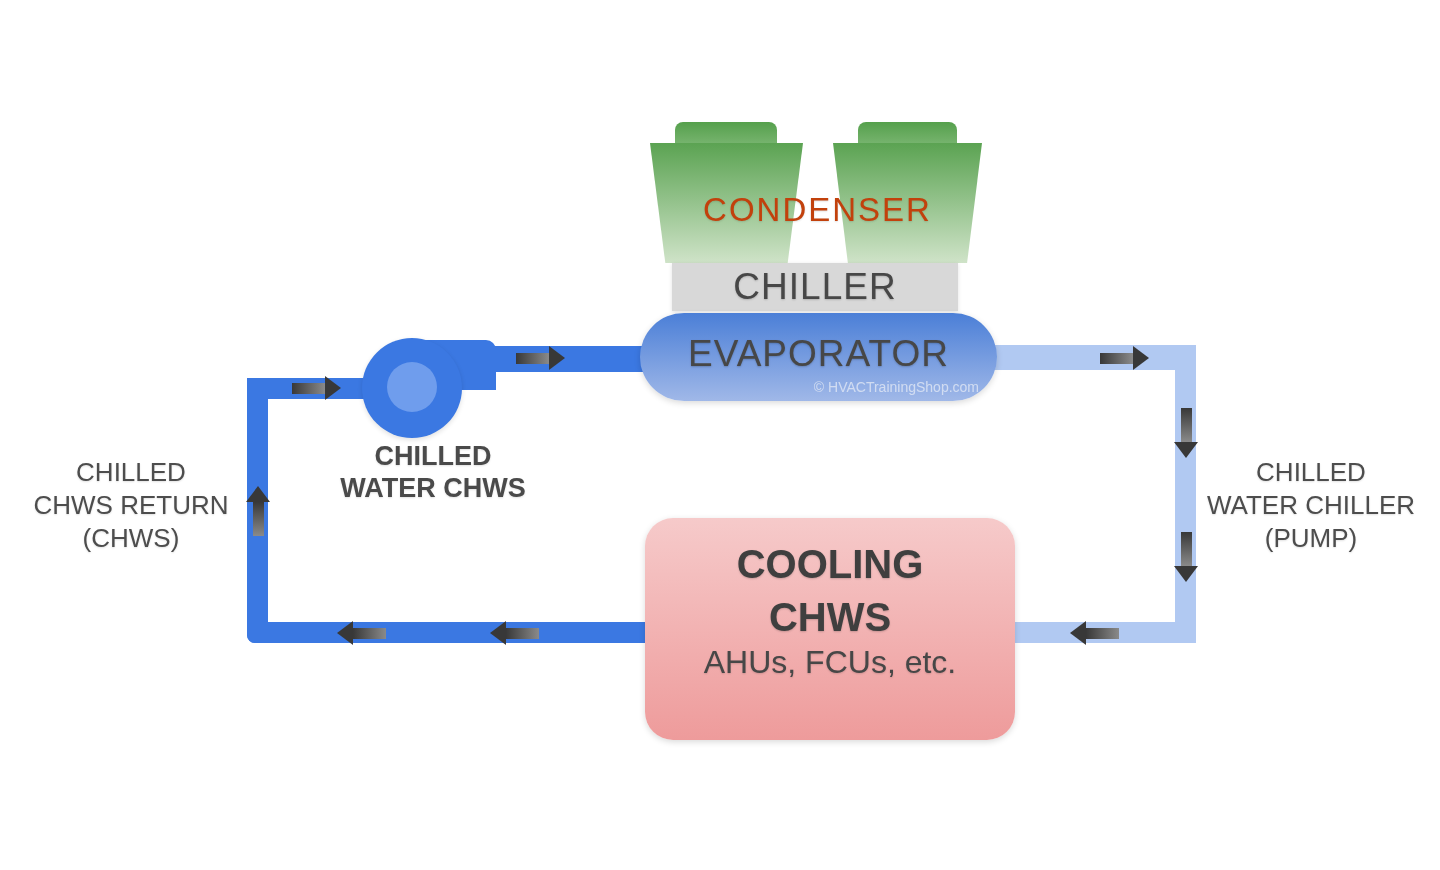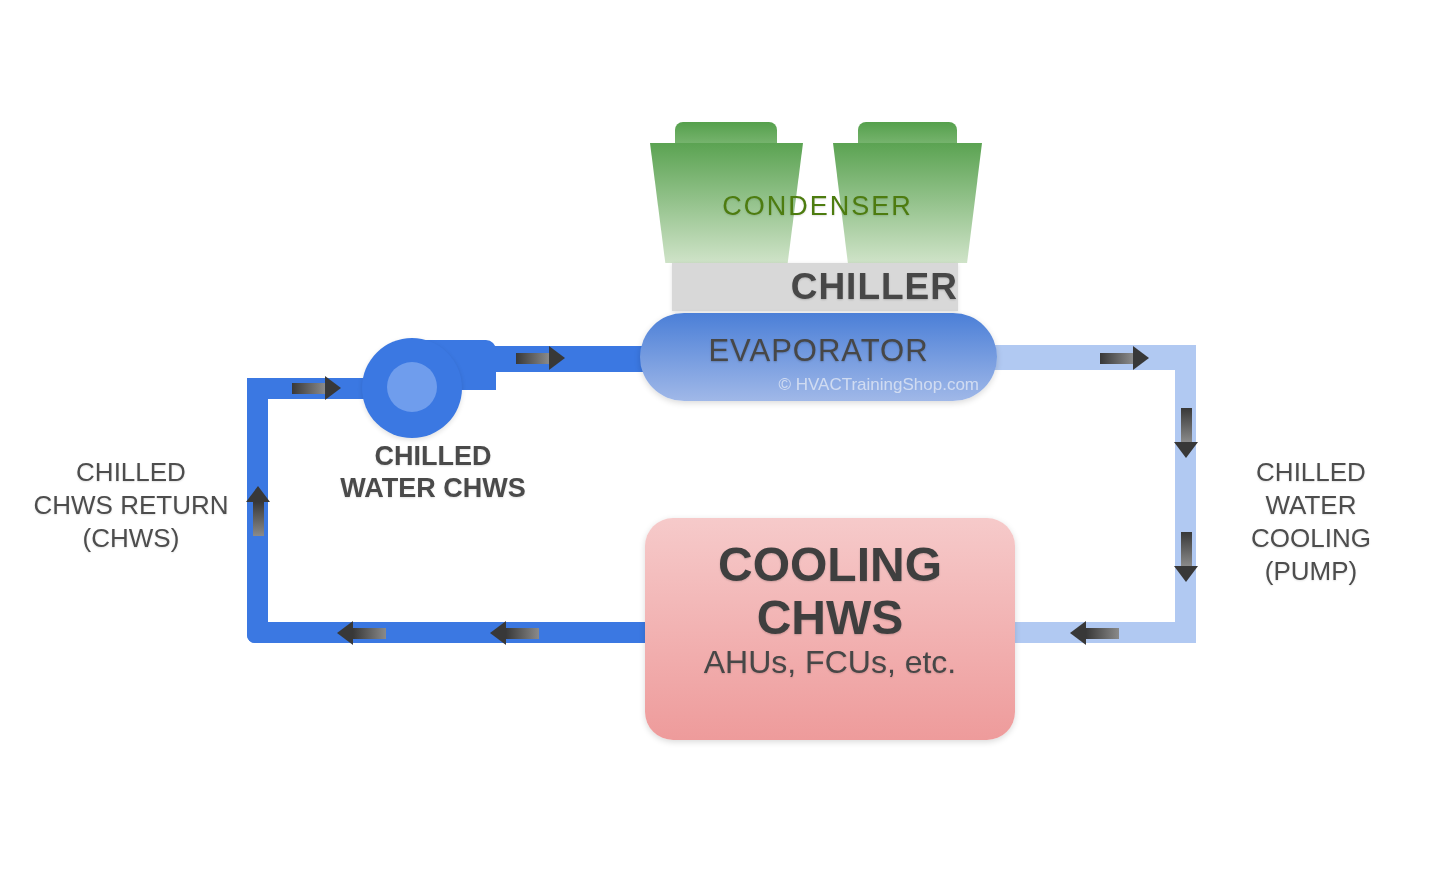--- a/index.html
+++ b/index.html
@@ -35,43 +35,43 @@
   .tower.left{left:650px;top:143px;width:153px;height:120px;clip-path:polygon(0 0,100% 0,90% 100%,10% 100%);}
   .tower.right{left:833px;top:143px;width:149px;height:120px;clip-path:polygon(0 0,100% 0,90% 100%,10% 100%);}
   .tower-tab{position:absolute;z-index:2;border-radius:8px 8px 0 0;
     background:linear-gradient(180deg,var(--green-tab,#55a04c),#83bb7b);}
   .tower-tab.left{left:675px;top:122px;width:102px;height:30px;}
   .tower-tab.right{left:858px;top:122px;width:99px;height:30px;}
 
   
   .chiller-bar{left:672px;top:263px;width:286px;height:48px;z-index:3;
     background:var(--chiller-bar,#d8d8d8);box-shadow:0 1px 4px rgba(0,0,0,.12);}
-  .chiller-text{width:100%;text-align:right;line-height:48px;font-size:37px;font-weight:bold;
+  .chiller-text{width:100%;text-align:center;line-height:48px;font-size:37px;font-weight:normal;
     letter-spacing:1px;color:var(--text-dark,#474747);text-shadow:0 1px 2px rgba(0,0,0,.18);}
   .evaporator{left:640px;top:313px;width:357px;height:88px;border-radius:44px;z-index:3;
     background:linear-gradient(180deg,var(--evap-top,#4b7fd7),var(--evap-bottom,#a0b8e8));
     box-shadow:0 2px 6px rgba(0,0,0,.15);}
-  .evap-text{width:100%;text-align:center;margin-top:20px;font-size:31px;letter-spacing:1px;
+  .evap-text{width:100%;text-align:center;margin-top:20px;font-size:37px;letter-spacing:1px;
     color:var(--text-dark,#474747);text-shadow:0 1px 2px rgba(0,0,0,.2);}
-  .watermark{position:absolute;right:18px;bottom:6px;font-size:17px;
+  .watermark{position:absolute;right:18px;bottom:6px;font-size:14px;
     color:var(--watermark,#dce4f4);opacity:.85;padding-left:44px;}
 
   
   .loads-box{left:645px;top:518px;width:370px;height:222px;border-radius:28px;z-index:3;
     background:linear-gradient(180deg,var(--pink-top,#f6caca),var(--pink-bottom,#ee9b9b));
     box-shadow:0 2px 6px rgba(0,0,0,.15);text-align:center;}
-  .loads-title{margin-top:20px;font-size:48px;font-weight:bold;line-height:53px;
+  .loads-title{margin-top:20px;font-size:40px;font-weight:bold;line-height:53px;
     color:#3f3f3f;text-shadow:0 1px 2px rgba(0,0,0,.18);}
   .loads-sub{margin-top:0;font-size:32px;color:var(--text-dark,#4a4a4a);
     text-shadow:0 1px 2px rgba(0,0,0,.15);}
 
   
   .lbl{position:absolute;z-index:4;text-align:center;color:var(--text-label,#4d4d4d);
     text-shadow:0 1px 2px rgba(0,0,0,.12);}
-  .condenser-lbl{left:650px;top:191px;width:335px;font-size:27px;letter-spacing:2px;color:#4d7c0f;}
+  .condenser-lbl{left:650px;top:191px;width:335px;font-size:33px;letter-spacing:2px;color:#c2410c;}
   .pump-lbl{left:328px;top:440px;width:210px;font-size:27px;font-weight:bold;line-height:32px;color:#4a4a4a;}
   .chwr-lbl{left:25px;top:456px;width:212px;font-size:26px;line-height:33px;}
   .chws-lbl{left:1205px;top:456px;width:212px;font-size:26px;line-height:33px;}
 
   
   .arrow{position:absolute;z-index:2;display:flex;}
   .arrow-h{height:24px;align-items:center;}
   .arrow-v{width:24px;flex-direction:column;align-items:center;}
   .shaft-h{width:33px;height:11px;background:linear-gradient(90deg,var(--arrow-dark,#383838),var(--arrow-light,#8a8a8a));}
   .shaft-v{width:11px;height:34px;background:linear-gradient(180deg,var(--arrow-dark,#383838),var(--arrow-light,#8a8a8a));}
@@ -124,21 +124,21 @@
     <div class="loads-sub">AHUs, FCUs, etc.</div>
   </div>
 
   <div class="lbl chwr-lbl">
     <div>CHILLED</div>
     <div>CHWS RETURN</div>
     <div>(CHWS)</div>
   </div>
   <div class="lbl chws-lbl">
     <div>CHILLED</div>
-    <div>WATER COOLING</div>
+    <div>WATER CHILLER</div>
     <div>(PUMP)</div>
   </div>
   <div class="lbl pump-lbl">
     <div>CHILLED</div>
     <div>WATER CHWS</div>
   </div>
 
   <div class="arrow arrow-h" style="left:292px;top:376px;">
     <div class="shaft-h"></div>
     <div class="head-right"></div>

